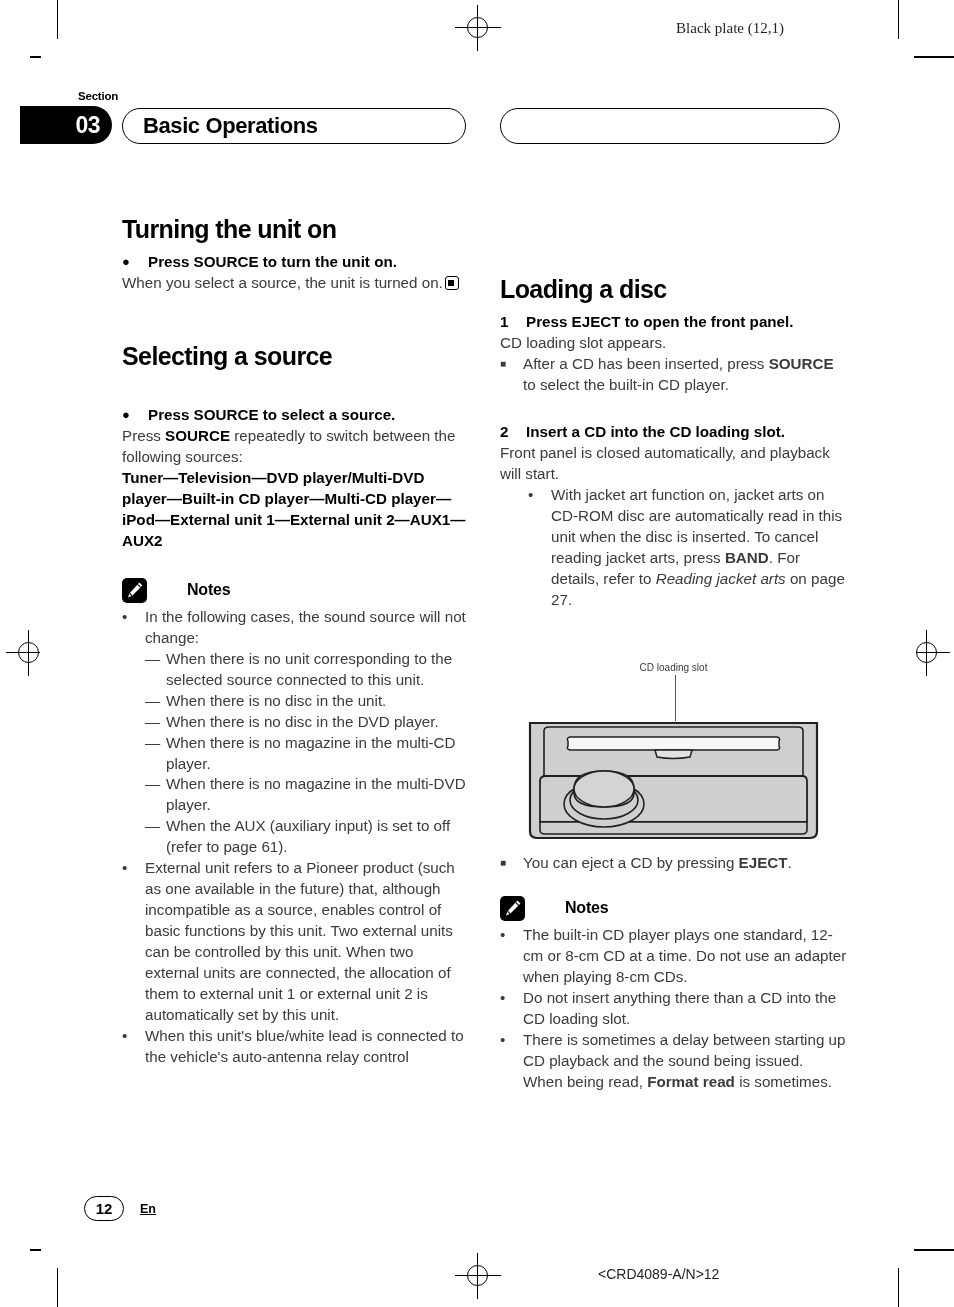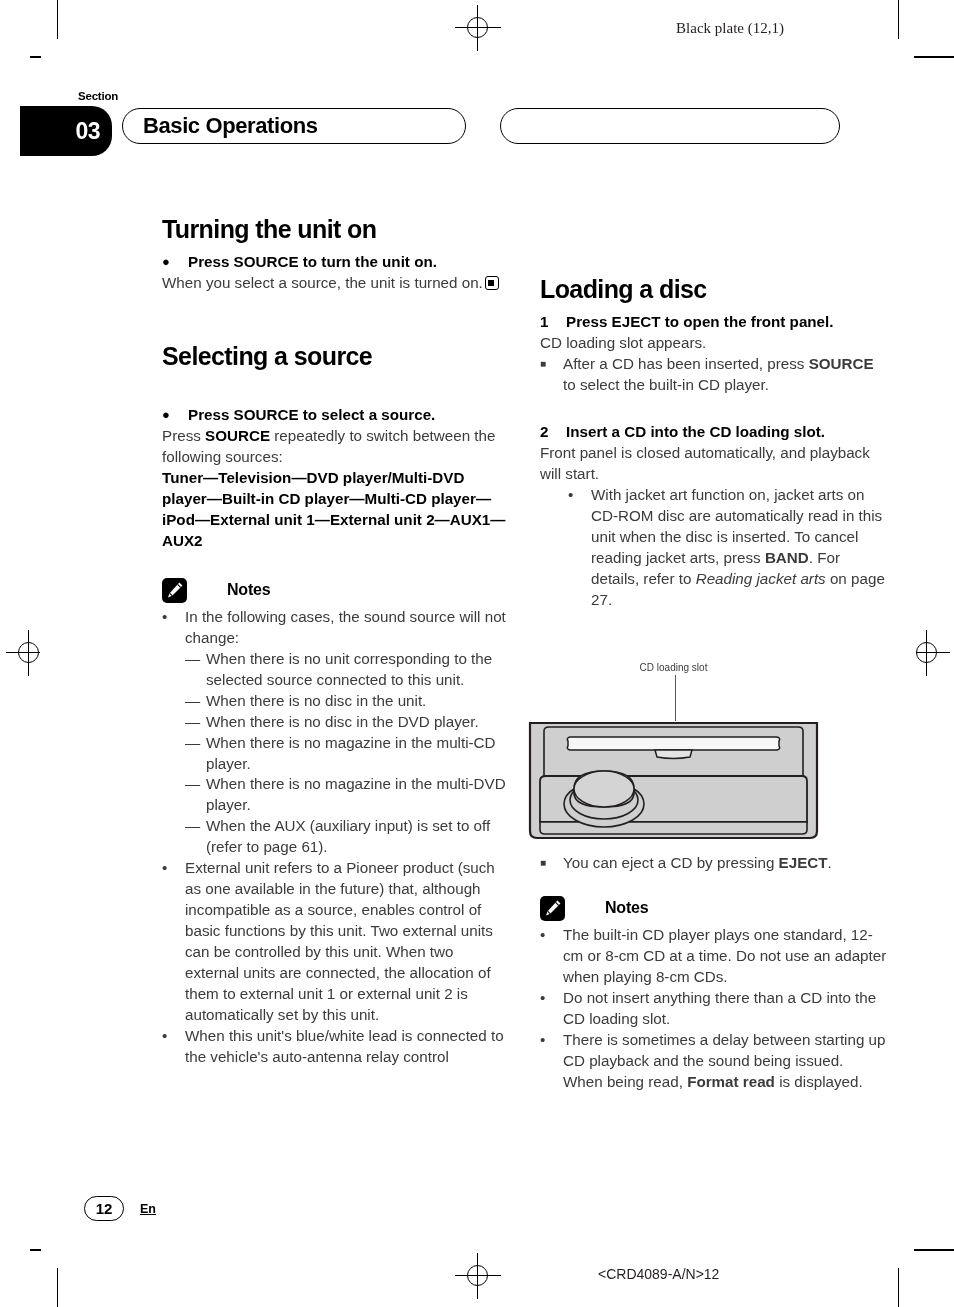--- a/index.html
+++ b/index.html
@@ -47,21 +47,21 @@
     position: absolute;
     left: 78px; top: 90px;
     font-size: 11.5px;
     font-weight: bold;
     letter-spacing: -0.2px;
     color: #000;
   }
   .section-badge {
     position: absolute;
     left: 20px; top: 106px;
-    width: 92px; height: 50px;
+    width: 92px; height: 38px;
     background: #000;
     border-top-right-radius: 20px;
     border-bottom-right-radius: 20px;
     color: #fff;
     font-size: 23px;
     font-weight: bold;
     letter-spacing: -0.5px;
     display: flex;
     align-items: center;
     justify-content: flex-end;
@@ -90,21 +90,20 @@
     border: 1.6px solid #000;
     border-radius: 18px;
     box-sizing: border-box;
   }
 
   
   .col {
     position: absolute;
     top: 215px;
     width: 347px;
-    margin-left: 40px;
   }
   .col-left  { left: 122px; }
   .col-right { left: 500px; }
 
   h2.head {
     font-size: 25px;
     font-weight: bold;
     letter-spacing: -0.6px;
     color: #000;
     margin: 0 0 9px 0;
@@ -444,19 +443,19 @@
   <div class="li">
     <span class="mk">•</span>
     <span class="tx">The built-in CD player plays one standard, 12-cm or 8-cm CD at a time. Do not use an adapter when playing 8-cm CDs.</span>
   </div>
   <div class="li">
     <span class="mk">•</span>
     <span class="tx">Do not insert anything there than a CD into the CD loading slot.</span>
   </div>
   <div class="li">
     <span class="mk">•</span>
-    <span class="tx"><span>There is sometimes a delay between starting up CD playback and the sound being issued. When being read, </span><b>Format read</b><span> is displayed.</span></span>
+    <span class="tx"><span>There is sometimes a delay between starting up CD playback and the sound being issued. When being read, </span><b>Format read</b><span> is sometimes.</span></span>
   </div>
 </div>
 
 <div class="pagenum">12</div>
 <div class="lang">En</div>
 <div class="colophon">&lt;CRD4089-A/N&gt;12</div>
 
 </body></html>

